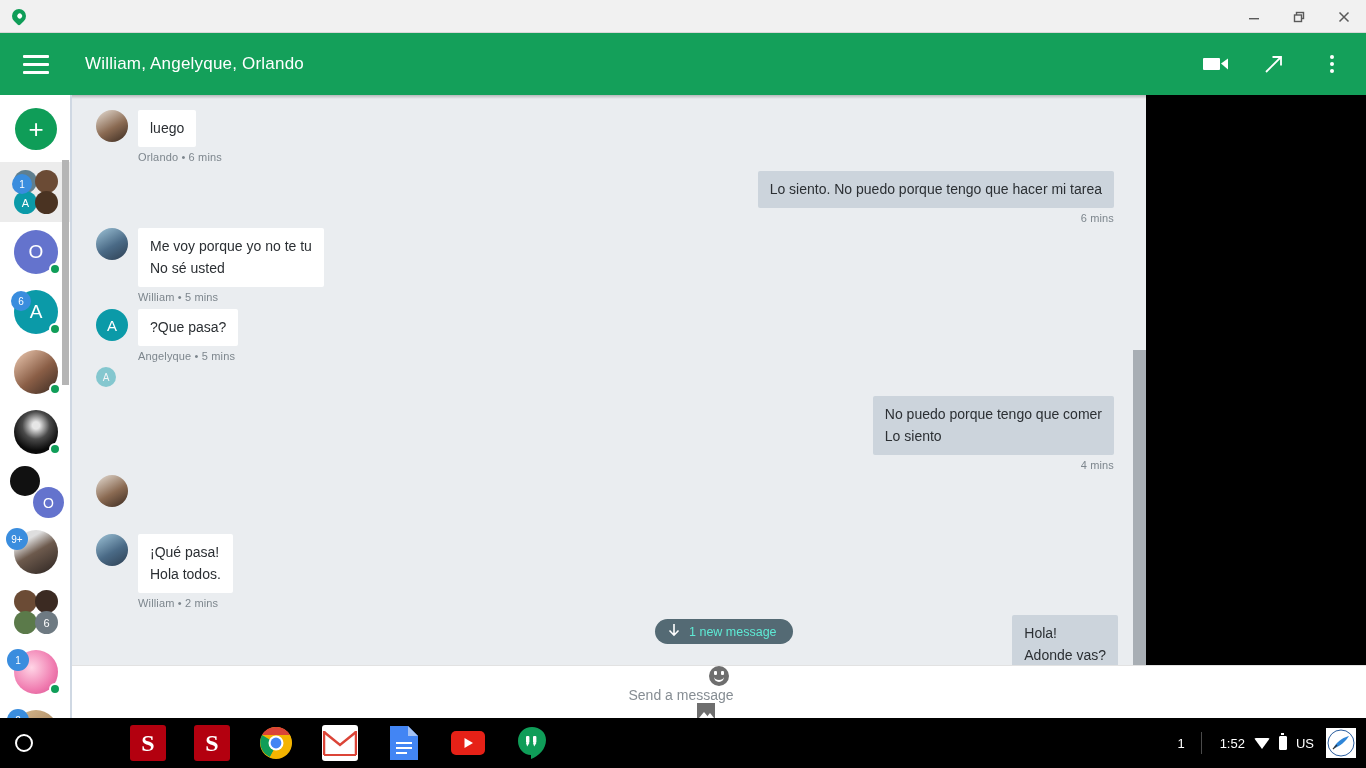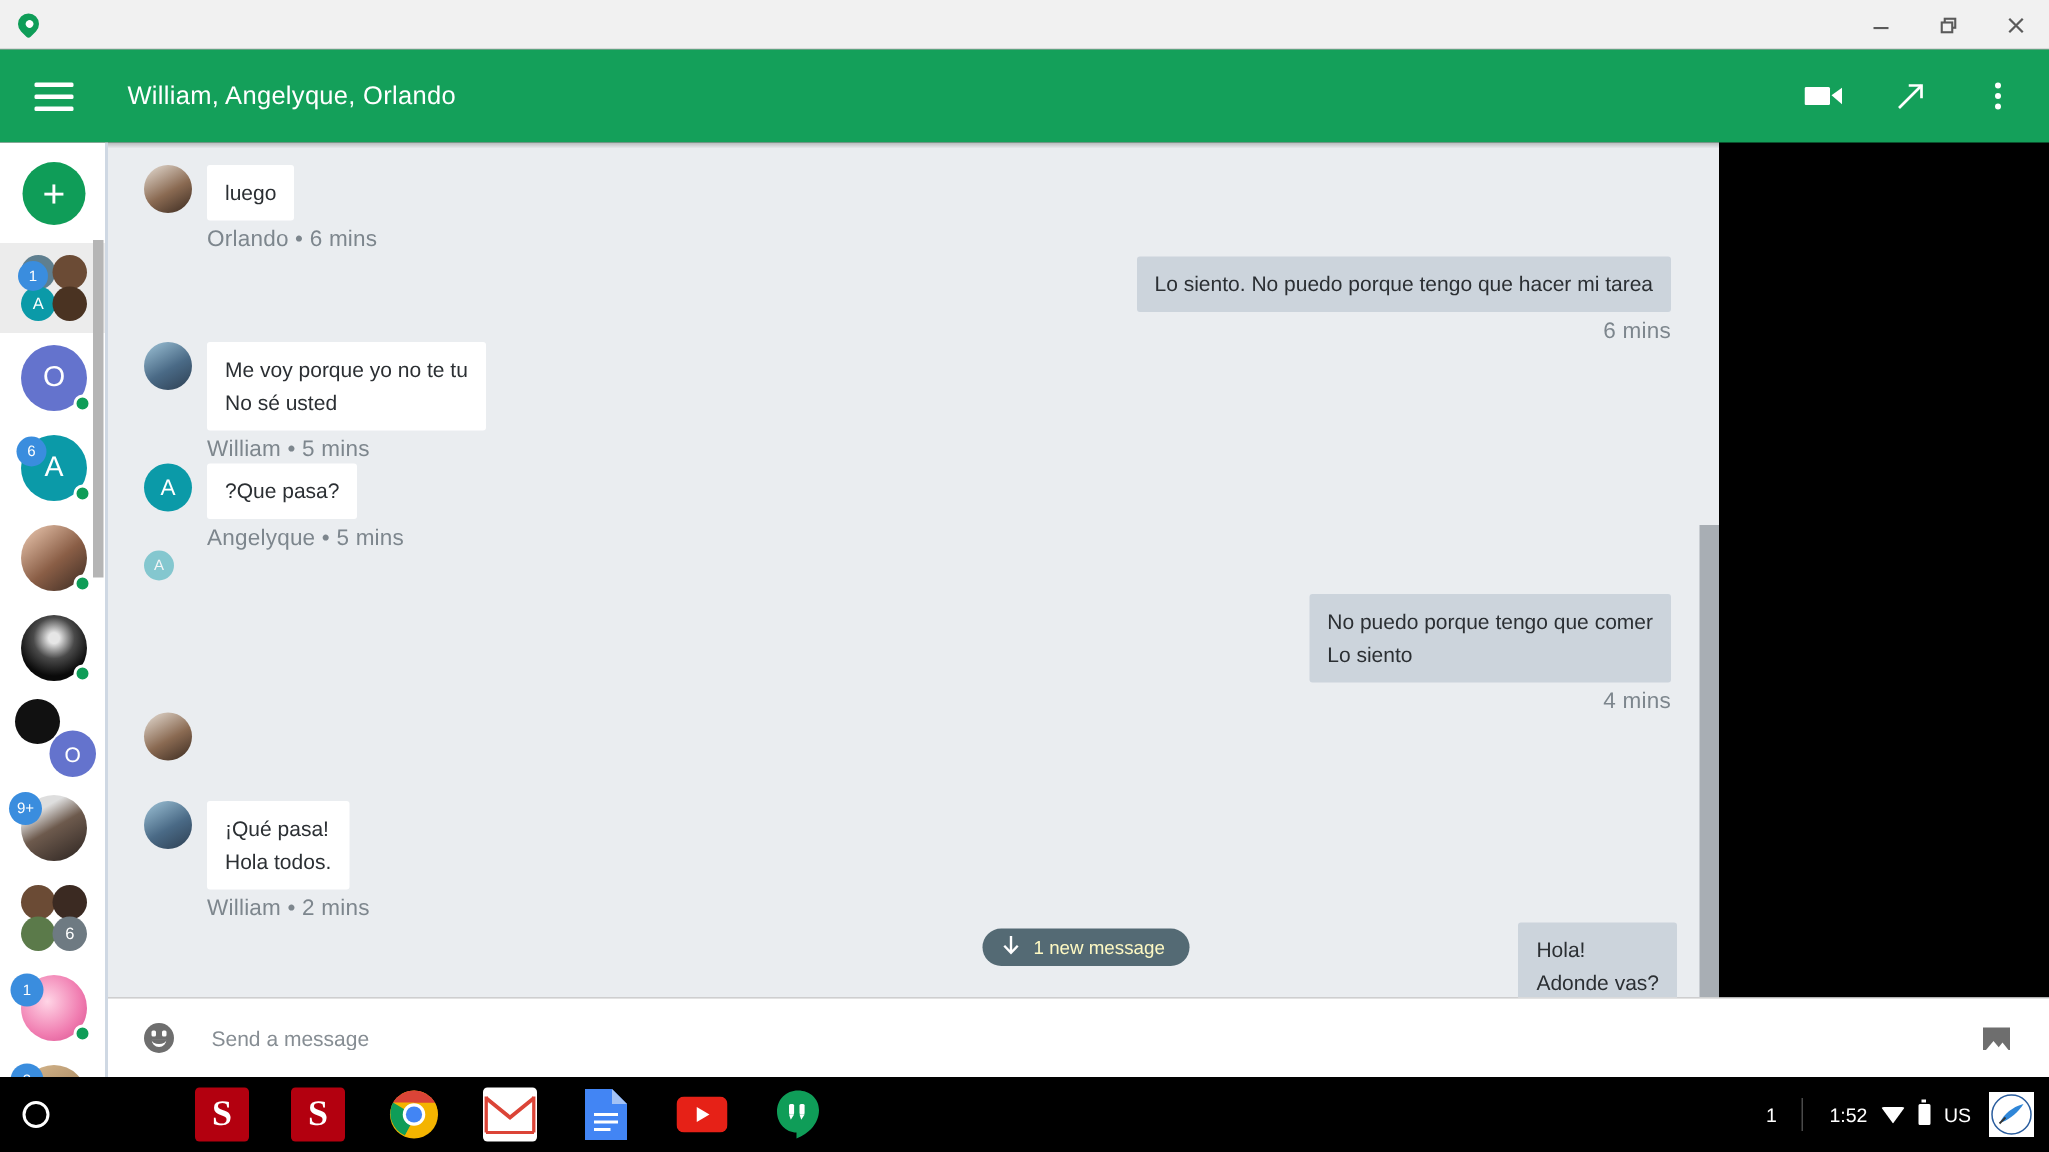--- a/index.html
+++ b/index.html
@@ -144,43 +144,43 @@
   .msg-avatar.faded { width: 20px; height: 20px; font-size: 10px; opacity: .45; }
   .bubble-group { margin-left: 10px; }
   .bubble {
     background: #fff; color: #2b2f33; font-size: 14px;
     padding: 7px 12px 8px 12px; border-radius: 2px;
     display: inline-block; line-height: 22px; max-width: 560px;
   }
   .bubble .line { white-space: nowrap; }
   .bubble.out { background: #ccd4dc; }
   .meta {
-    font-size: 15px; color: #7d868d; margin-top: 4px; letter-spacing: .15px;
+    font-size: 11px; color: #7d868d; margin-top: 4px; letter-spacing: .15px;
   }
   .meta.right { text-align: left; }
   .row-out { position: absolute; display: flex; flex-direction: column; align-items: flex-end; }
 
   
   .new-msg-pill {
     position: absolute; left: 655px; top: 619px; height: 25px;
-    background: #546a74; color: #fef9c3; border-radius: 13px;
+    background: #546a74; color: #5eead4; border-radius: 13px;
     display: flex; align-items: center; gap: 8px;
     padding: 0 16px 0 12px; font-size: 12.5px; z-index: 9;
   }
 
   .chat-scroll {
     position: absolute; right: 0; top: 255px; width: 13px; height: 315px;
     background: #a8aeb4;
   }
 
   
   .composer {
     position: absolute; top: 665px; left: 72px; width: 1294px; height: 53px;
     background: #fff; border-top: 1px solid #e2e2e2;
-    display: flex; align-items: center;
+    display: flex; align-items: center; flex-direction: column;
   }
   .smiley {
     width: 20px; height: 20px; border-radius: 50%; background: #6e6e6e;
     margin-left: 24px; margin-right: 25px; position: relative; flex: none;
   }
   .smiley i.eye {
     position: absolute; width: 3px; height: 4px; background: #fff;
     border-radius: 1px; top: 5px;
   }
   .smiley i.eye.l { left: 5px; }

